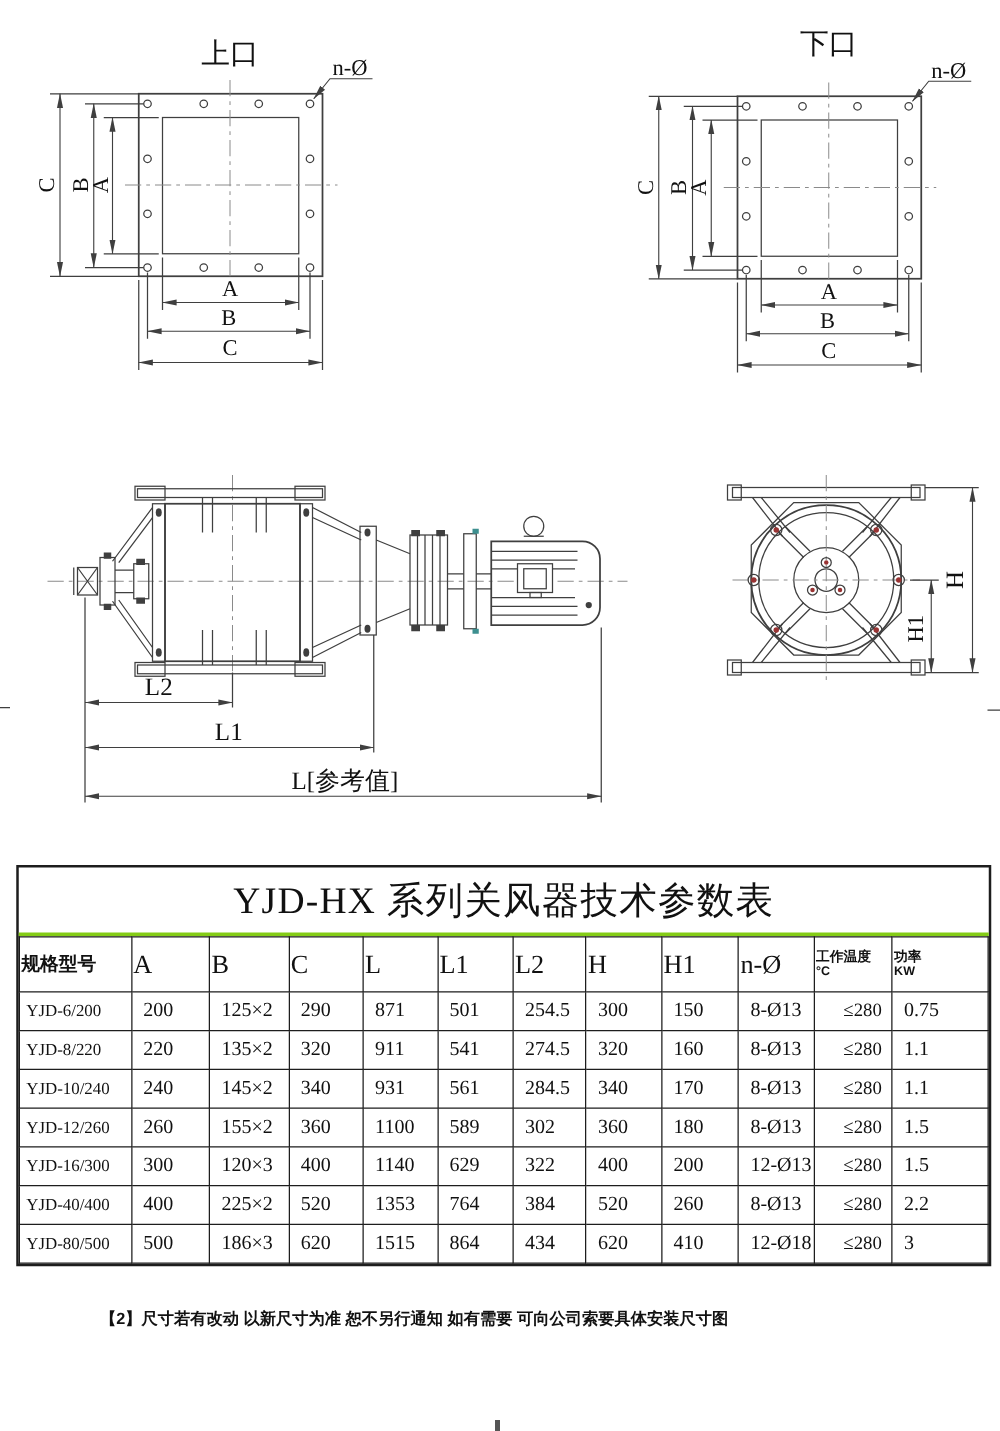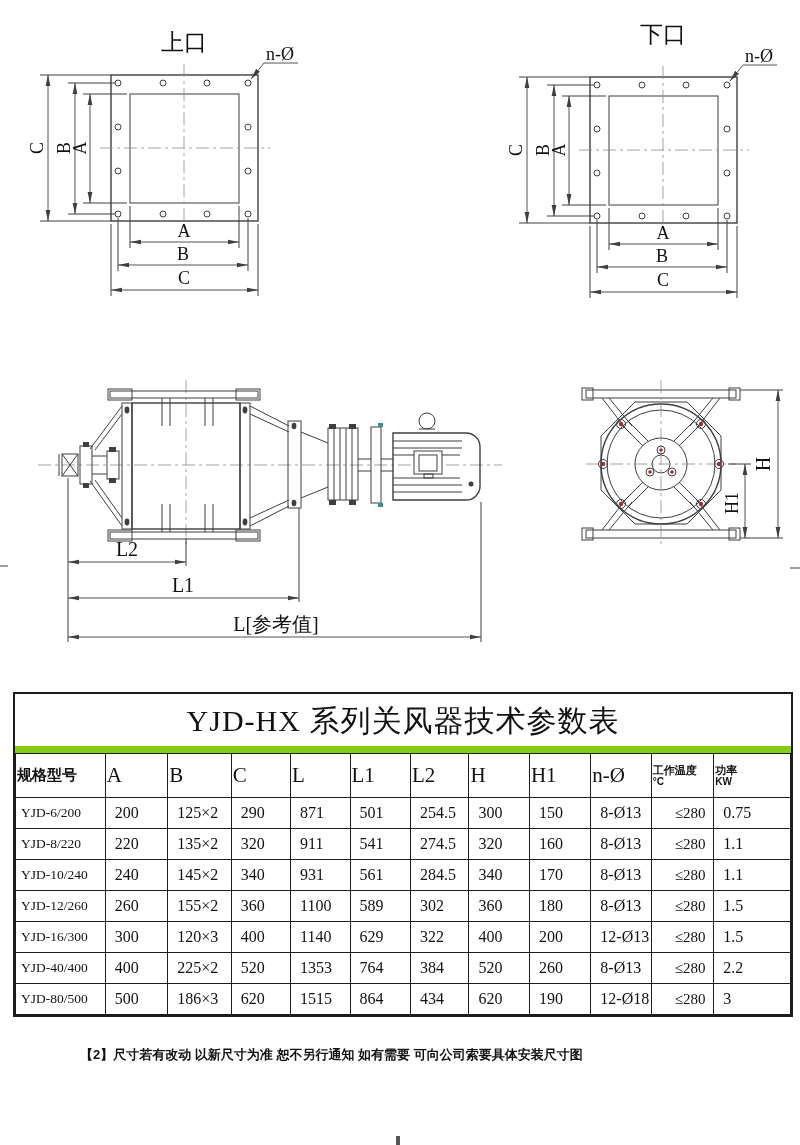--- a/index.html
+++ b/index.html
@@ -15,21 +15,21 @@
   .ldr{stroke:#3f3f3f;stroke-width:0.9;fill:none;marker-end:url(#arr);}
   .dimtxt{font-family:"Liberation Serif",serif;font-size:18px;fill:#111;}
   .dimtxt2{font-family:"Liberation Serif",serif;font-size:20px;fill:#111;}
   .cjk{font-family:"Liberation Serif",serif;font-size:23px;fill:#111;}
   .boltred{fill:#993333;}
   .boltteal{fill:#3d8f8f;}
 
   
   #param-table{position:absolute;left:13px;top:692px;width:776px;border:2px solid #1d1d1d;background:#fff;}
   #tbl-title{height:52px;line-height:54px;text-align:center;font-size:30px;letter-spacing:1px;
-             font-family:"Liberation Serif",serif;border-bottom:7px solid #84cc16;white-space:nowrap;}
+             font-family:"Liberation Serif",serif;border-bottom:3px solid #84cc16;white-space:nowrap;}
   table.tbl{border-collapse:collapse;table-layout:fixed;width:100%;}
   table.tbl td{border:1px solid #1d1d1d;overflow:hidden;white-space:nowrap;}
   tr.hdr td{height:41px;vertical-align:middle;font-size:21px;}
   tr.hdr td.hmodel{font-size:15px;font-weight:bold;font-family:"Liberation Sans",sans-serif;}
   tr.hdr td.hsmall{font-size:11px;font-weight:bold;font-family:"Liberation Sans",sans-serif;line-height:12px;}
   tr.hdr td.hsmall .sub{font-size:10px;font-weight:bold;}
   tr.data td{height:28px;font-size:16px;padding-left:9px;vertical-align:middle;}
   tr.data td.cmodel{font-size:13.5px;padding-left:5px;margin-left:48px;}
   tr.data td.ctemp{text-align:center;padding-left:16px;font-size:15px;}
 
@@ -360,21 +360,21 @@
       </tr>
       <tr class="data">
         <td class="cmodel">YJD-80/500</td>
         <td>500</td>
         <td>186×3</td>
         <td>620</td>
         <td>1515</td>
         <td>864</td>
         <td>434</td>
         <td>620</td>
-        <td>190</td>
+        <td>410</td>
         <td>12-Ø18</td>
         <td class="ctemp">≤280</td>
         <td>3</td>
       </tr>
     </tbody>
       </table>
   </div>
 
   <div id="notes">
     <div class="indent">【2】尺寸若有改动 以新尺寸为准 恕不另行通知 如有需要 可向公司索要具体安装尺寸图</div>

